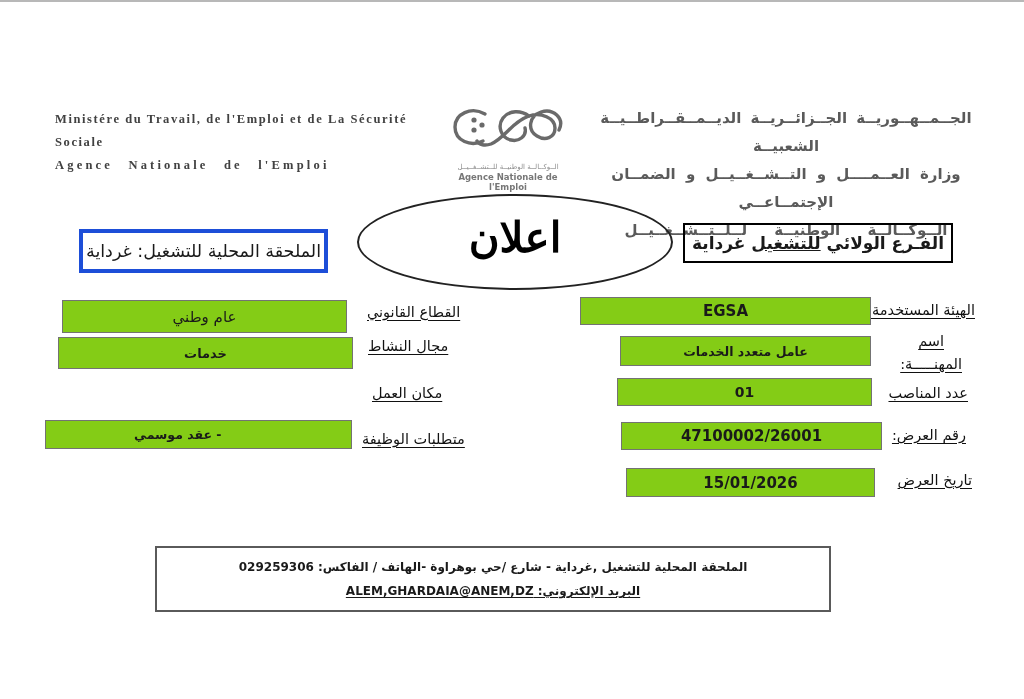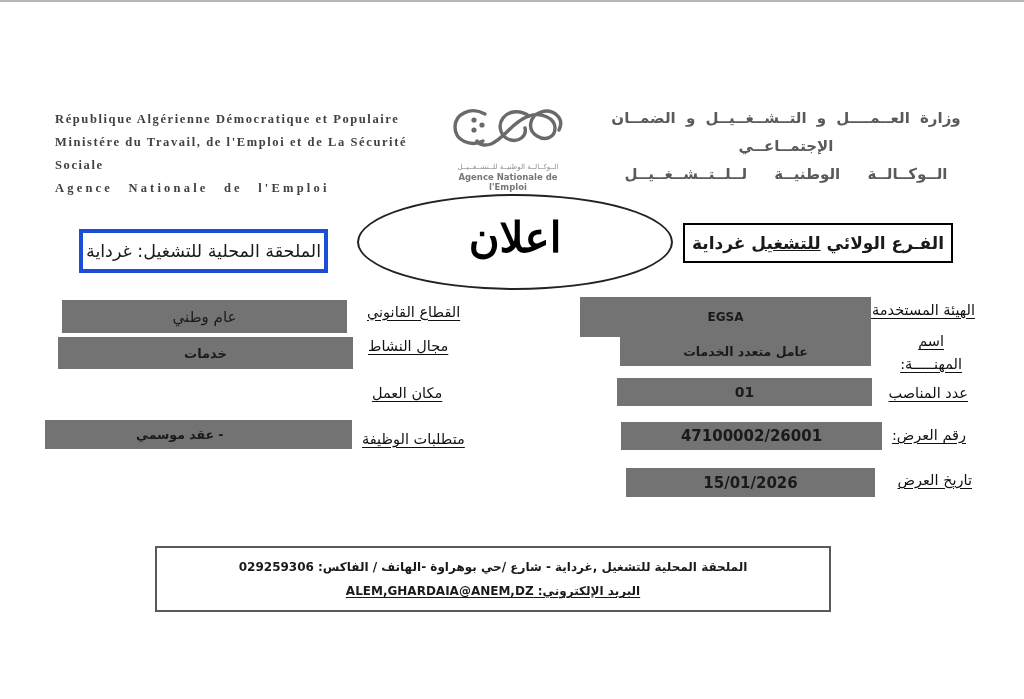--- a/index.html
+++ b/index.html
@@ -65,21 +65,21 @@
     border: 4px solid #1d4ed8; display: flex; align-items: center; justify-content: center;
     font-size: 17.5px; direction: rtl;
   }
 
   
   .flabel {
     direction: rtl; font-size: 14.5px; color: #111;
     text-decoration: underline; text-underline-offset: 3px; white-space: nowrap;
   }
   .fbox {
-    border: 3px solid #737373; background: #737373;
+    border: 1px solid #737373; background: #84cc16;
     display: flex; align-items: center; justify-content: center;
     direction: rtl; font-size: 14px;
   }
   .bold { font-weight: bold; }
   .req-box { justify-content: flex-end; padding-left: 0; }
   .req-box span { padding-left: 75px; font-size: 12.5px; }
   .job-box { font-size: 12.5px; }
 
   
   .footer-box {
@@ -91,21 +91,20 @@
   .footer-box .line1 { font-size: 12px; font-weight: bold; }
   .footer-box .line2 { font-size: 12px; font-weight: bold; }
   .footer-box .line2 span { text-decoration: underline; text-underline-offset: 2px; }
 </style>
 </head>
 <body>
 
 <div class="page">
 
   <div class="abs fr-header">
-    <div>République Algérienne Démocratique et Populaire</div>
     <div>Ministére du Travail, de l'Emploi et de La Sécurité Sociale</div>
     <div class="l3">Agence Nationale de l'Emploi</div>
   </div>
 
   <div class="abs logo-block">
     <svg width="122" height="62" viewBox="0 0 122 62">
       <g fill="none" stroke="#6a6a6a" stroke-width="3.4" stroke-linecap="round">
         <path d="M38,14 C24,6 8,14 8,27 C8,41 24,47 36,41"></path>
         <path d="M112,30 C118,18 106,8 94,12 C82,16 80,30 90,36 C98,41 108,38 108,28 C108,18 94,12 82,16 C66,21 58,38 44,44 C38,46 32,45 30,41"></path>
         <path d="M82,16 C74,10 62,10 56,18 C50,26 54,38 64,40 C72,42 80,36 78,28"></path>
@@ -114,34 +113,35 @@
         <circle cx="27" cy="20" r="2.6"></circle>
         <circle cx="35" cy="25" r="2.6"></circle>
         <circle cx="27" cy="30" r="2.6"></circle>
       </g>
     </svg>
     <div class="logo-ar rtl">الــوكــالــة الوطنيــة للــتشــغــيــل</div>
     <div class="logo-fr">Agence Nationale de l'Emploi</div>
   </div>
 
   <div class="abs ar-header">
+    <div class="l1">الجــمــهــوريــة الجــزائــريــة الديــمــقــراطــيــة الشعبيــة</div>
     <div class="l2">وزارة العــمــــل و التــشــغــيــل و الضمــان الإجتمــاعــي</div>
     <div class="l3">الــوكــالــة الوطنيــة لــلــتــشــغــيــل</div>
   </div>
 
   <div class="abs oval">
     <div class="title">اعلان</div>
   </div>
 
   <div class="abs branch-box"><span>الفـرع الولائي </span><span class="u">للتشغيل</span><span> غرداية</span></div>
 
   <div class="abs annex-box">الملحقة المحلية للتشغيل: غرداية</div>
 
   <div class="abs flabel" style="right:49px; top:300px;">الهيئة المستخدمة:</div>
-  <div class="abs fbox bold" style="left:580px; top:295px; width:291px; height:40px; font-size:12px;">EGSA</div>
+  <div class="abs fbox bold" style="left:580px; top:295px; width:291px; height:28px; font-size:15px;">EGSA</div>
 
   <div class="abs flabel" style="right:80px; top:331px;margin-left:16px;">اسم</div>
   <div class="abs flabel" style="right:62px; top:354px;">المهنـــــة:</div>
   <div class="abs fbox bold job-box" style="left:620px; top:334px; width:251px; height:30px;">عامل متعدد الخدمات</div>
 
   <div class="abs flabel" style="right:56px; top:383px;">عدد المناصب</div>
   <div class="abs fbox bold" style="left:617px; top:376px; width:255px; height:28px;">01</div>
 
   <div class="abs flabel" style="right:58px; top:425px;">رقم العرض:</div>
   <div class="abs fbox bold" style="left:621px; top:420px; width:261px; height:28px; font-size:15px;">47100002/26001</div>

